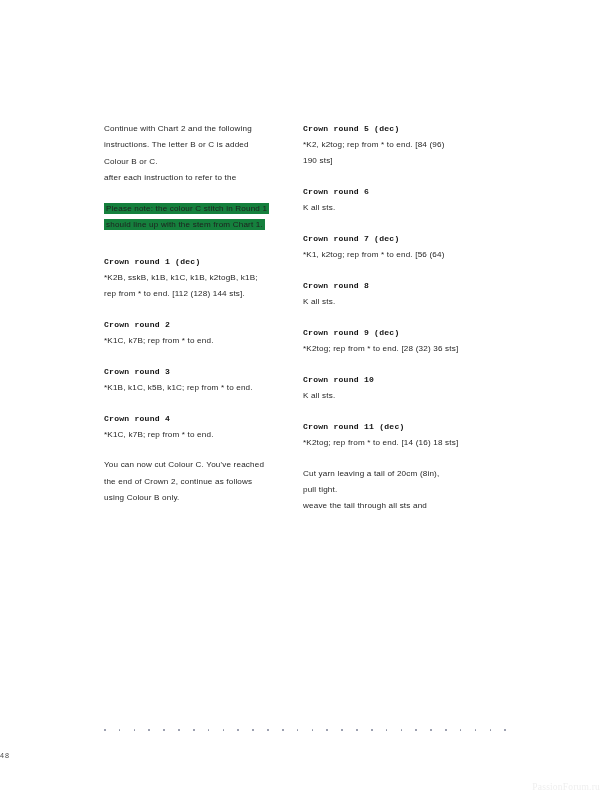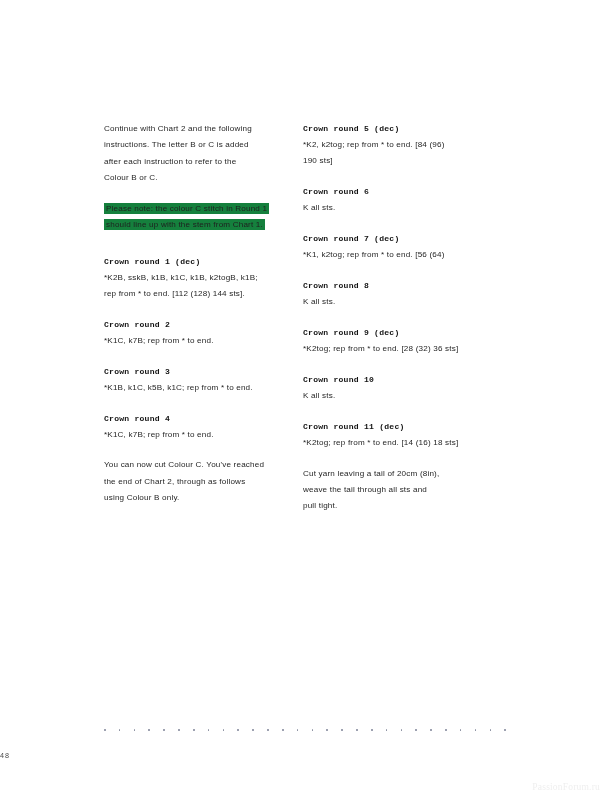--- a/index.html
+++ b/index.html
@@ -111,22 +111,22 @@
 
 <div class="page">
 
   <div class="columns">
 
     <div class="col">
 
       <div class="blk intro">
         <div class="ln">Continue with Chart 2 and the following</div>
         <div class="ln">instructions. The letter B or C is added</div>
+        <div class="ln">Colour B or C.</div>
         <div class="ln">after each instruction to refer to the</div>
-        <div class="ln">Colour B or C.</div>
       </div>
 
       <div class="blk note-wrap">
         <div class="ln"><span class="note">Please note: the colour C stitch in Round 1</span></div>
         <div class="ln"><span class="note">should line up with the stem from Chart 1.</span></div>
       </div>
 
       <div class="gap-sm"></div>
 
       <div class="blk">
@@ -145,21 +145,21 @@
         <div class="ln">*K1B, k1C, k5B, k1C; rep from * to end.</div>
       </div>
 
       <div class="blk">
         <div class="hd">Crown round 4</div>
         <div class="ln">*K1C, k7B; rep from * to end.</div>
       </div>
 
       <div class="blk">
         <div class="ln">You can now cut Colour C. You've reached</div>
-        <div class="ln">the end of Chart 2, through as follows</div>
+        <div class="ln">the end of Crown 2, continue as follows</div>
         <div class="ln">using Colour B only.</div>
       </div>
 
     </div>
 
     <div class="col">
 
       <div class="blk">
         <div class="hd">Crown round 5 (dec)</div>
         <div class="ln">*K2, k2tog; rep from * to end. [84 (96)</div>
@@ -191,22 +191,22 @@
         <div class="ln">K all sts.</div>
       </div>
 
       <div class="blk">
         <div class="hd">Crown round 11 (dec)</div>
         <div class="ln">*K2tog; rep from * to end. [14 (16) 18 sts]</div>
       </div>
 
       <div class="blk">
         <div class="ln">Cut yarn leaving a tail of 20cm (8in),</div>
+        <div class="ln">pull tight.</div>
         <div class="ln">weave the tail through all sts and</div>
-        <div class="ln">pull tight.</div>
       </div>
 
     </div>
   </div>
 
   <div class="chart-area">
 
     
 
     

